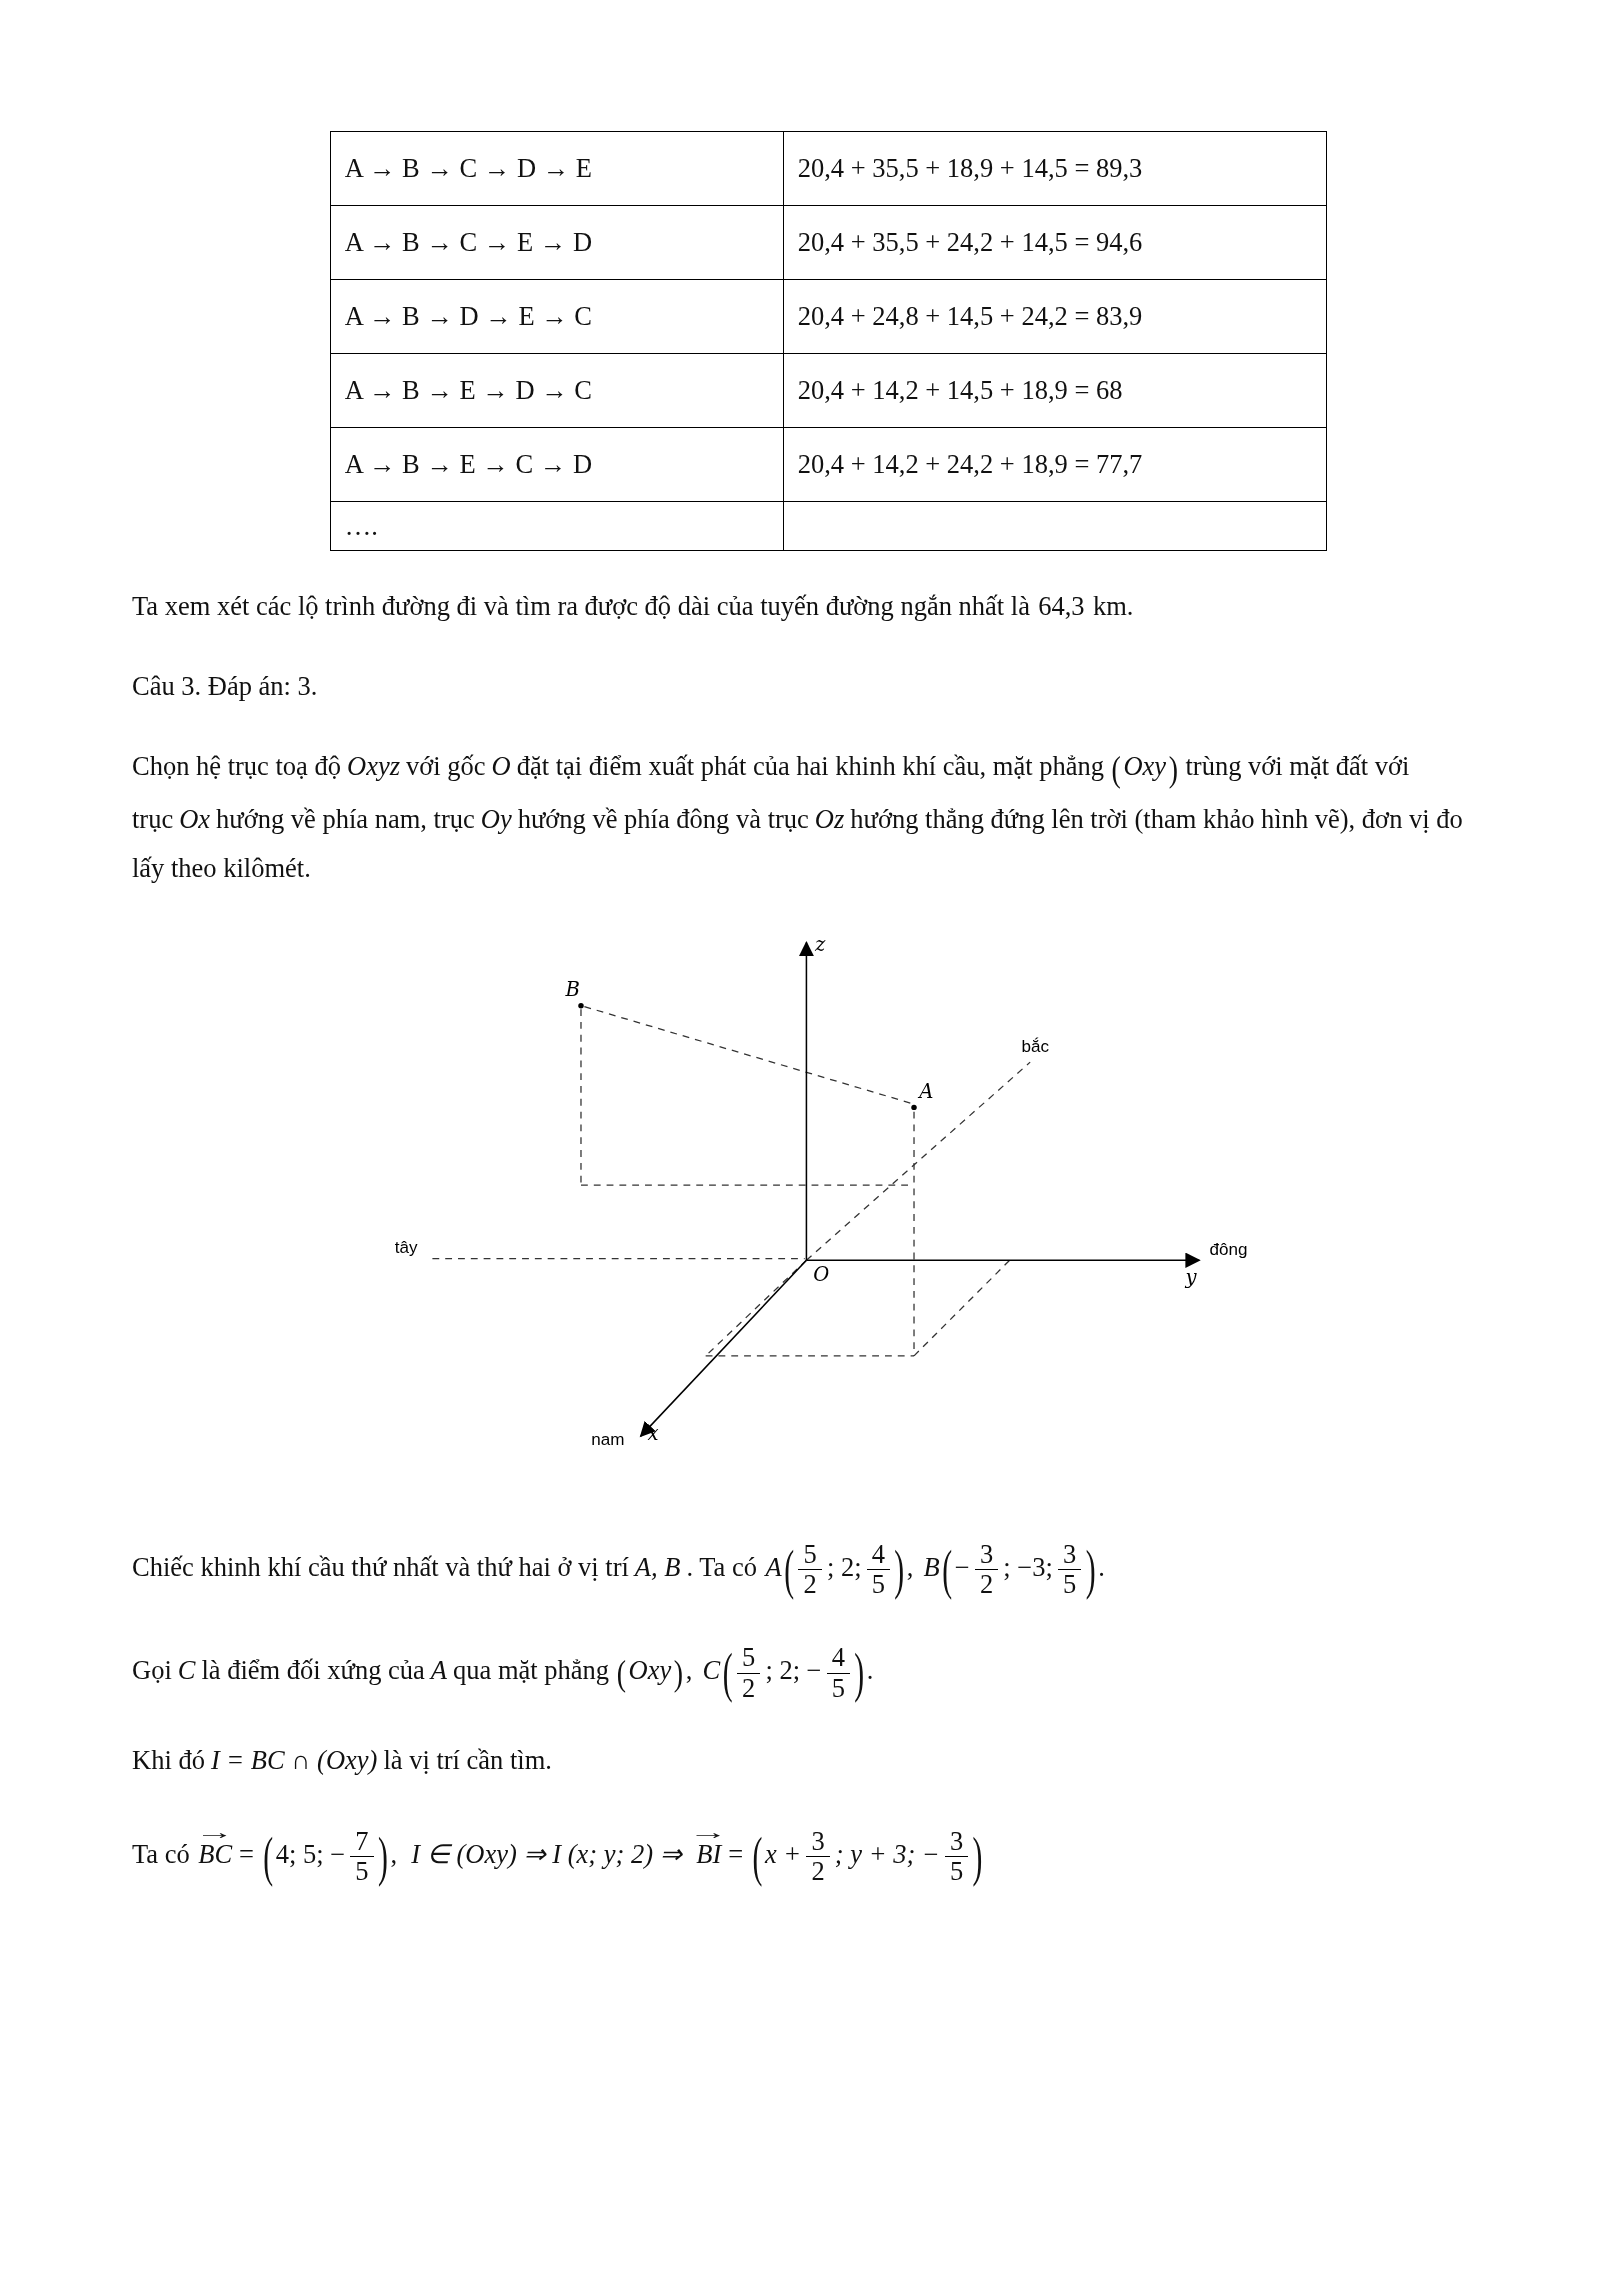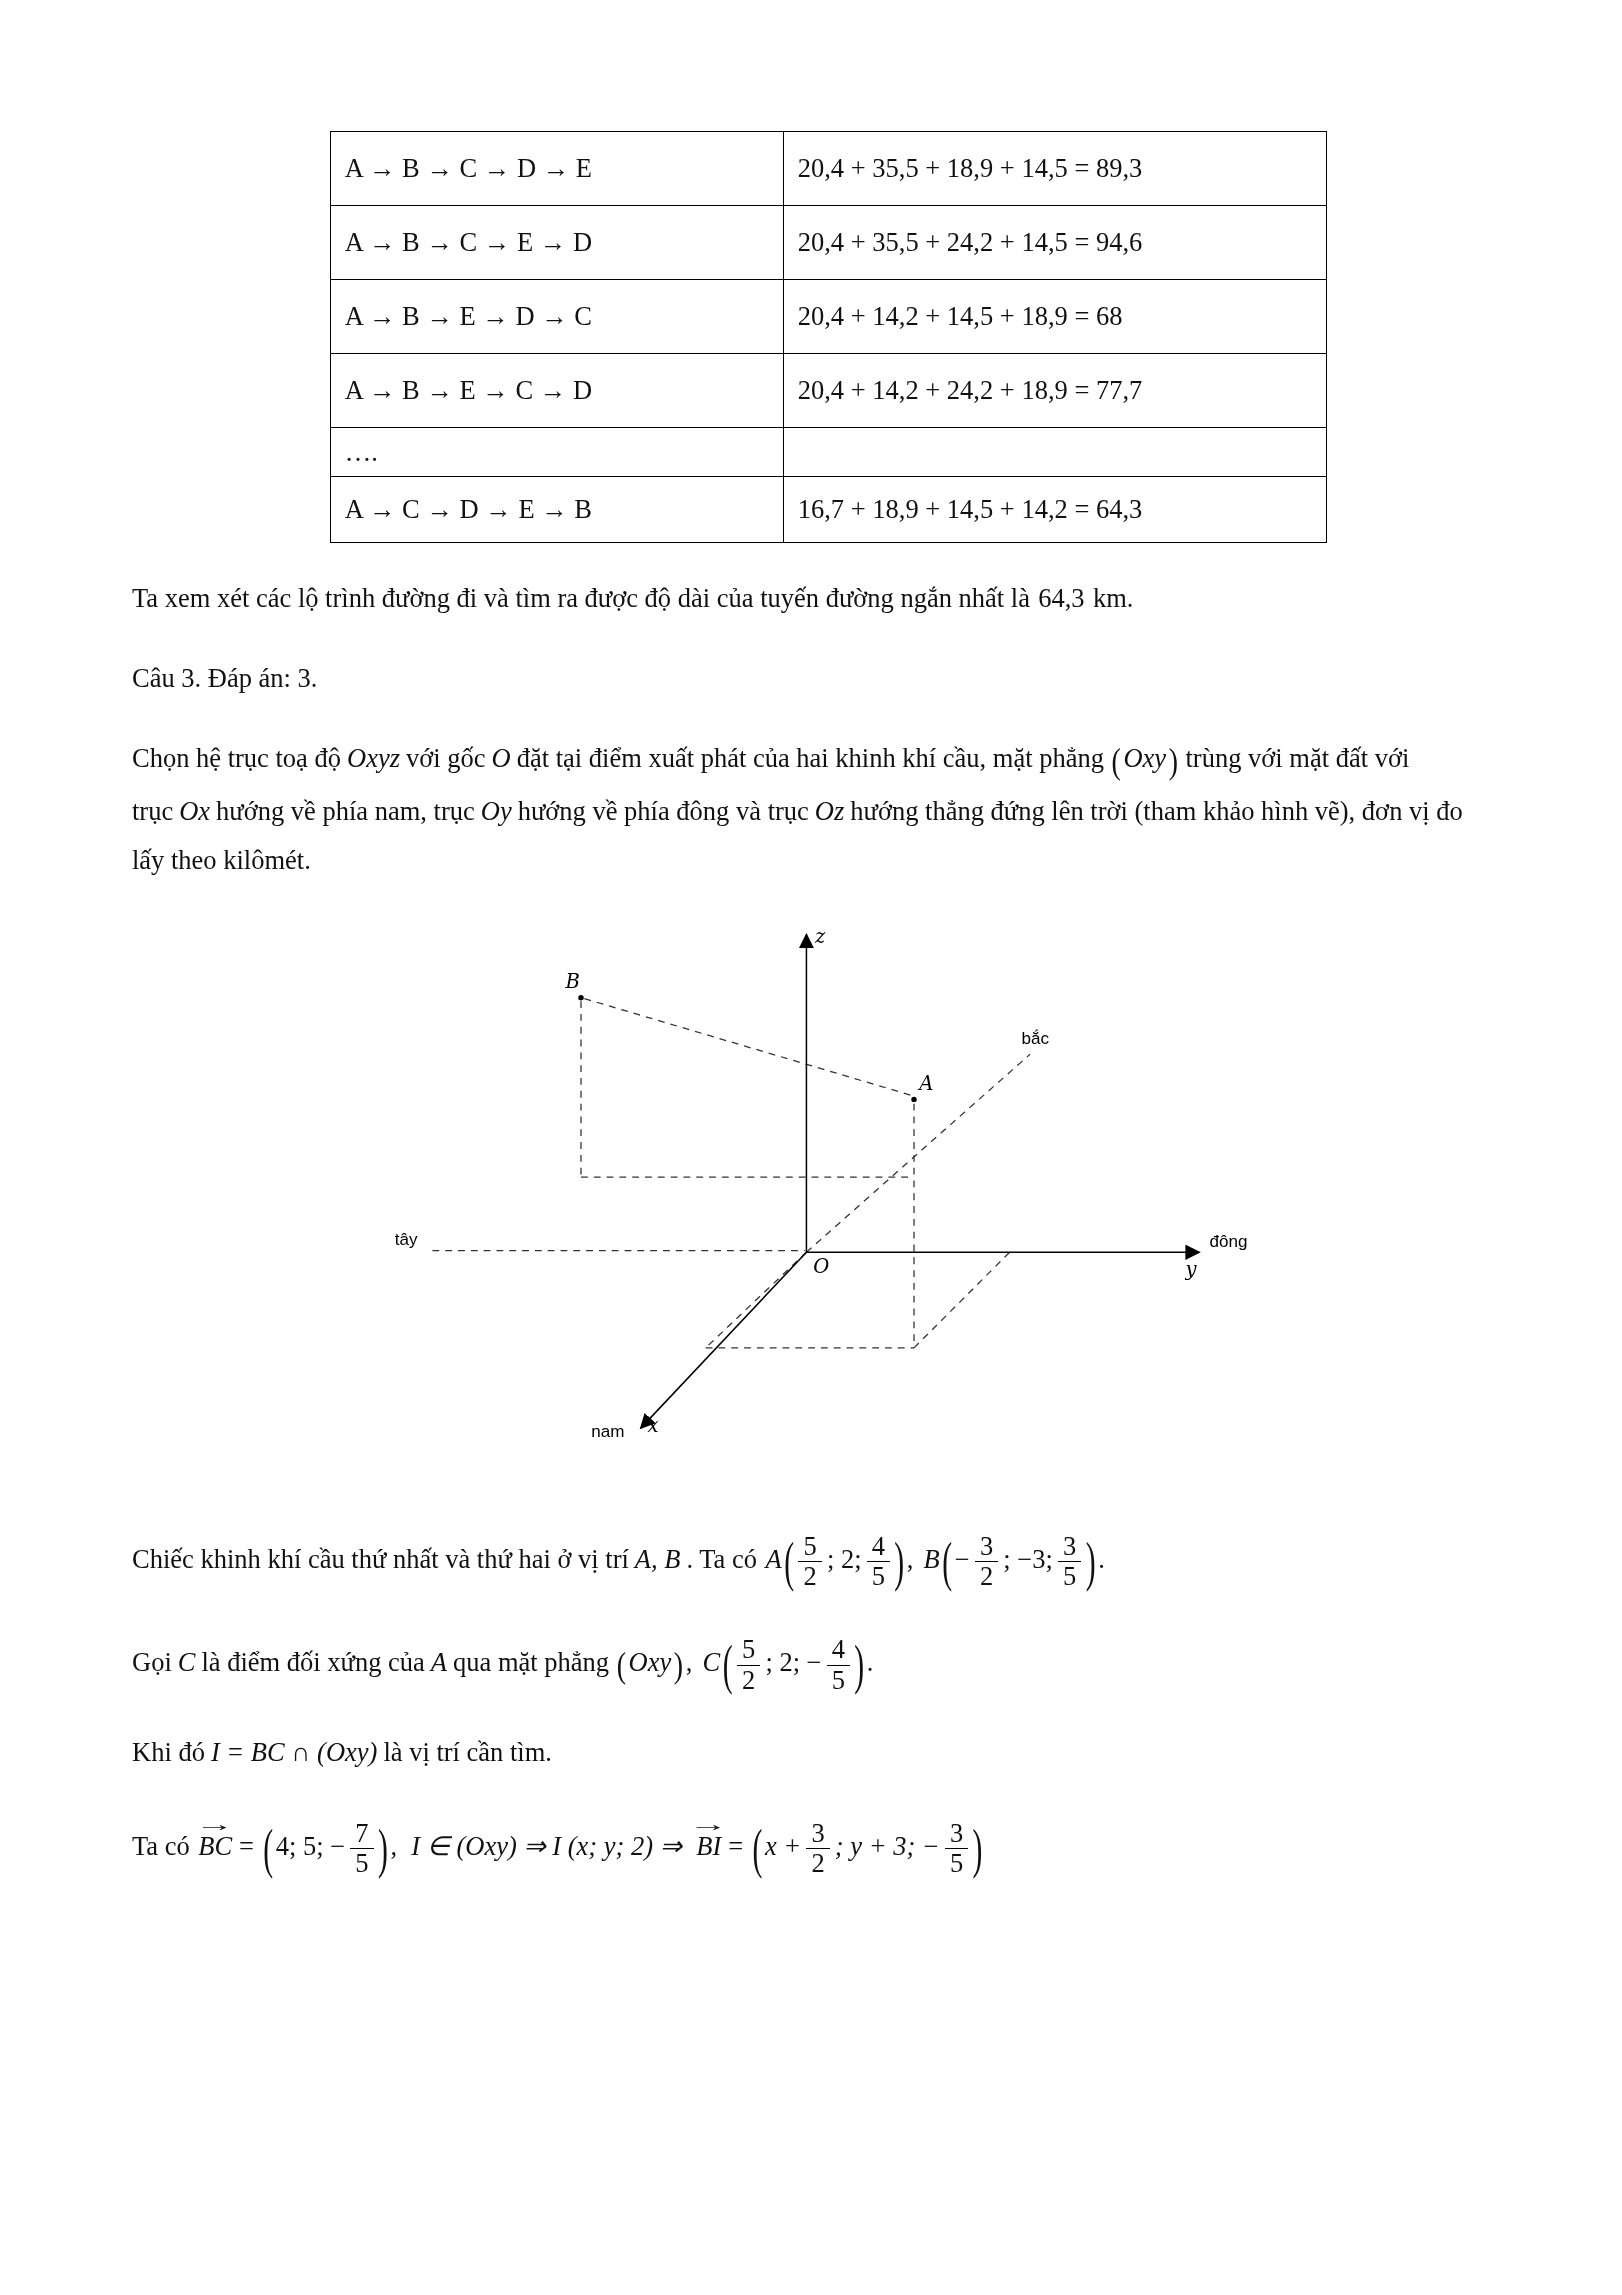--- a/index.html
+++ b/index.html
@@ -61,34 +61,34 @@
     <tbody>
       <tr class="r">
         <td class="route">A → B → C → D → E</td>
         <td class="calc">20,4 + 35,5 + 18,9 + 14,5 = 89,3</td>
       </tr>
       <tr class="r">
         <td class="route">A → B → C → E → D</td>
         <td class="calc">20,4 + 35,5 + 24,2 + 14,5 = 94,6</td>
       </tr>
       <tr class="r">
+        <td class="route">A → B → D → E → C</td>
+        <td class="calc">20,4 + 24,8 + 14,5 + 24,2 = 83,9</td>
+      </tr>
+      <tr class="r">
         <td class="route">A → B → E → D → C</td>
         <td class="calc">20,4 + 14,2 + 14,5 + 18,9 = 68</td>
       </tr>
       <tr class="r">
         <td class="route">A → B → E → C → D</td>
         <td class="calc">20,4 + 14,2 + 24,2 + 18,9 = 77,7</td>
       </tr>
       <tr class="r-dots">
         <td class="route">….</td>
         <td class="calc"></td>
-      </tr>
-      <tr class="r-last">
-        <td class="route">A → C → D → E → B</td>
-        <td class="calc">16,7 + 18,9 + 14,5 + 14,2 = 64,3</td>
       </tr>
     </tbody>
   </table>
 
   <p class="para"><span>Ta xem xét các lộ trình đường đi và tìm ra được độ dài của tuyến đường ngắn nhất là</span>
     <span class="up">64,3</span>
     <span>km.</span></p>
 
   <p class="para"><span class="hb">Câu 3. Đáp án:</span>
     <span>3.</span></p>

